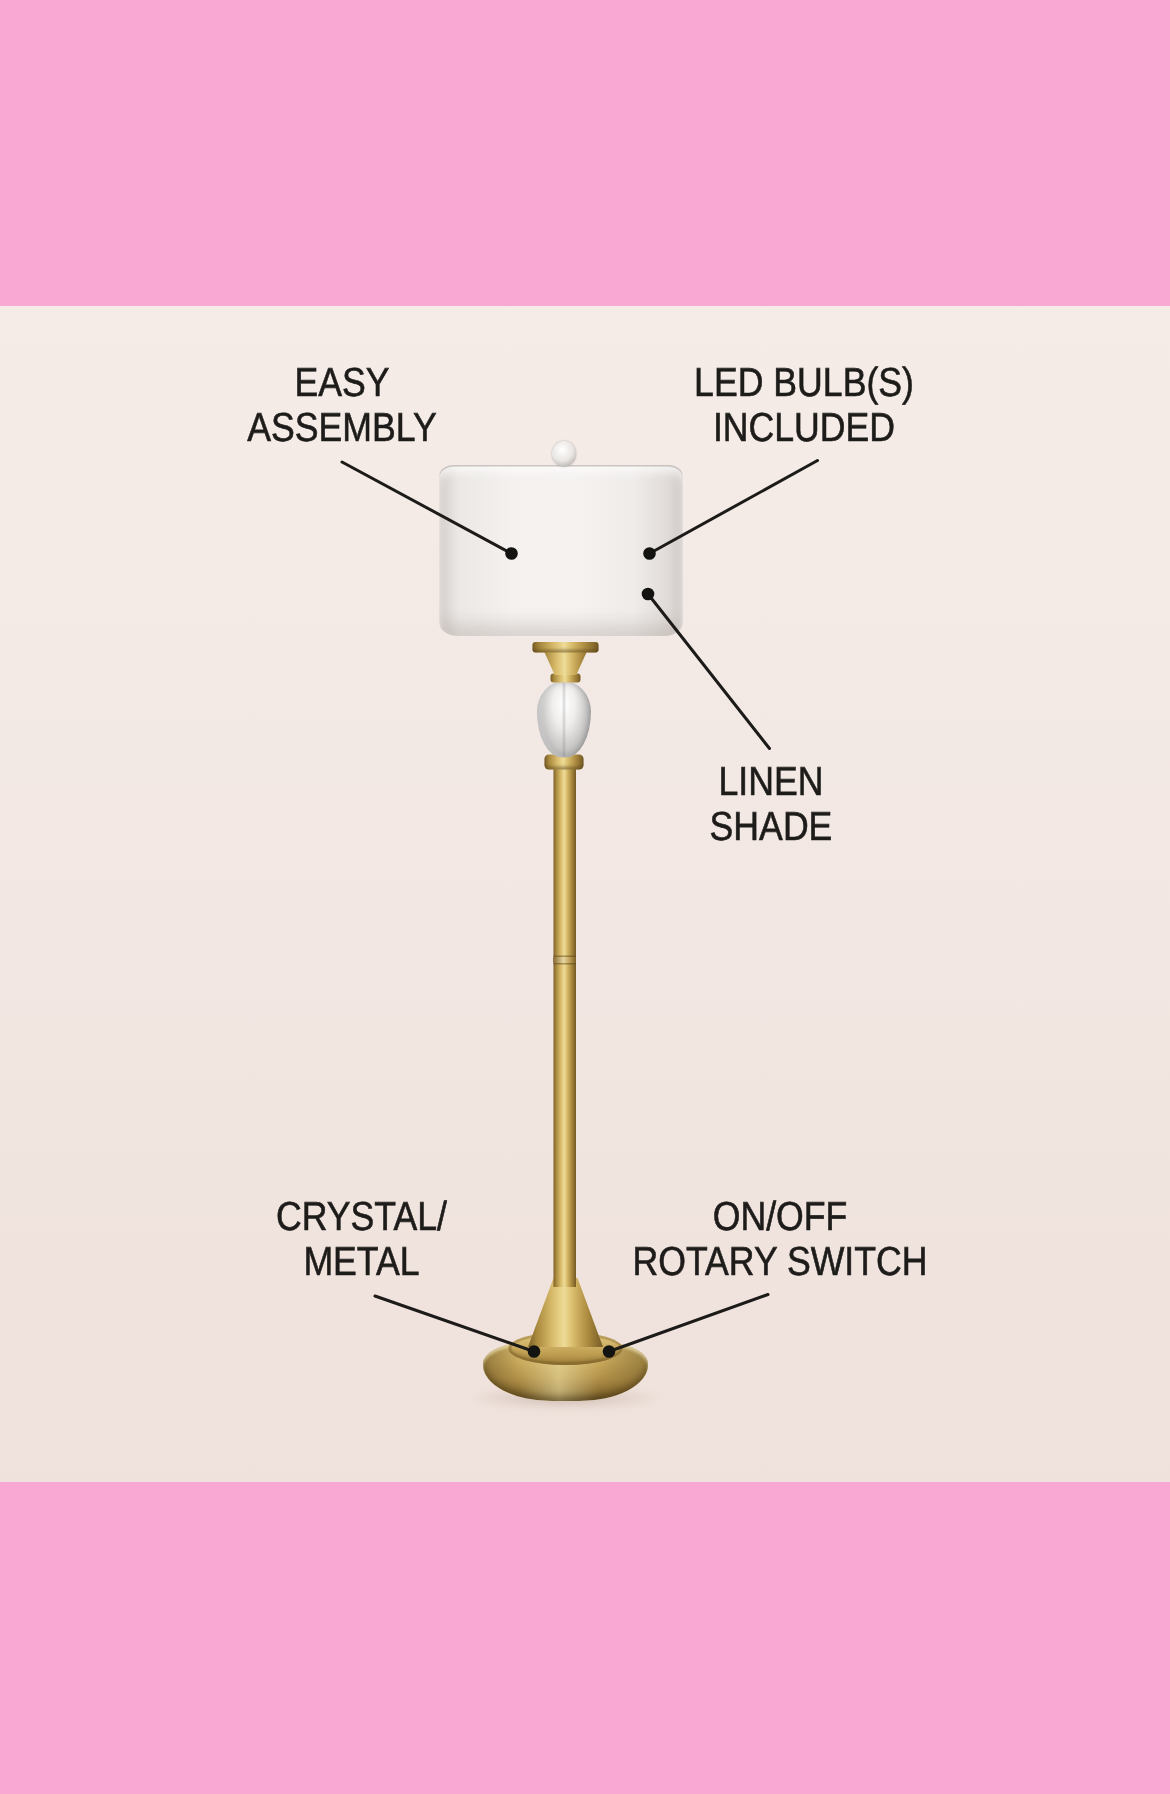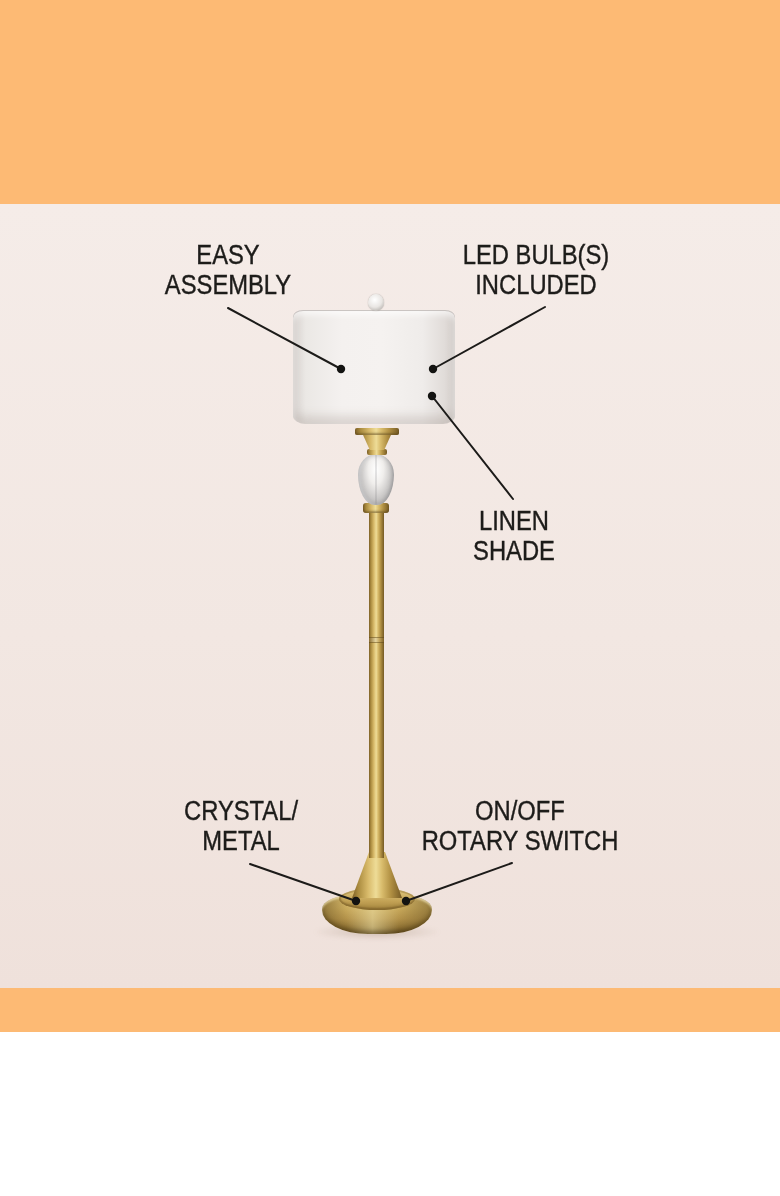--- a/index.html
+++ b/index.html
@@ -1,19 +1,19 @@
 <!DOCTYPE html>
 <html><head>
 <meta charset="utf-8">
 <style>
   html,body{margin:0;padding:0;background:#ffffff;}
   .canvas{
     position:relative;
-    width:780px;height:1032px;
-    background:#fdba74;
+    width:780px;height:1196px;
+    background:#f9a8d4;
     overflow:hidden;
     font-family:"Liberation Sans", sans-serif;
   }
   .photo-area{
     position:absolute;left:0;top:204px;width:780px;height:784px;
     background:linear-gradient(180deg,#f5ece8 0%,#f2e7e2 55%,#efe1db 100%);
   }
   
   .part{position:absolute;}
   .finial{

